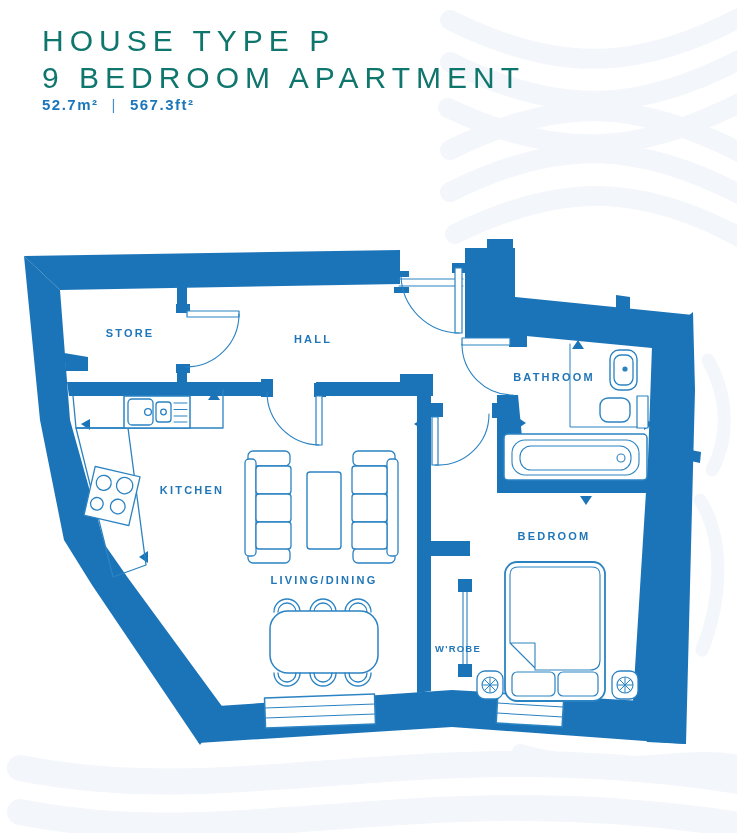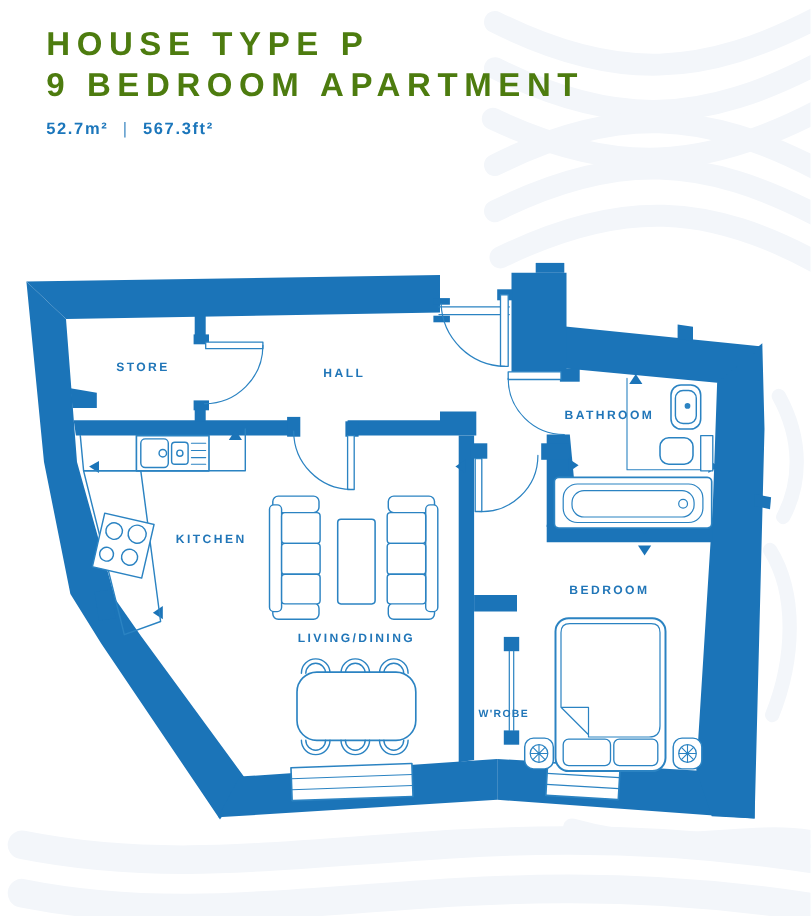--- a/index.html
+++ b/index.html
@@ -1,21 +1,21 @@
 <!DOCTYPE html>
 <html><head>
 <meta charset="utf-8">
 <style>
   html,body{margin:0;padding:0;background:#ffffff;}
   .canvas{position:relative;width:737px;height:833px;background:#ffffff;overflow:hidden;
           font-family:"Liberation Sans",sans-serif;}
   .plan-svg{position:absolute;left:0;top:0;width:737px;height:833px;display:block;}
   header{position:absolute;left:42px;top:22px;z-index:2;}
-  .title{color:#4d7c0f;font-weight:bold;font-size:30px;line-height:37px;letter-spacing:6px;}
-  .area{margin-top:13px;color:#1b76bb;font-weight:bold;font-size:15px;letter-spacing:1.5px;}
+  .title{color:#0f766e;font-weight:normal;font-size:30px;line-height:37px;letter-spacing:6px;}
+  .area{color:#1b76bb;font-weight:bold;font-size:15px;letter-spacing:1.5px;}
   .area .sep{margin:0 13px;font-weight:400;color:#4a90c6;}
   .room-label{font-family:"Liberation Sans",sans-serif;font-weight:700;font-size:11px;
               letter-spacing:2.2px;text-anchor:middle;}
   .room-label-sm{font-family:"Liberation Sans",sans-serif;font-weight:700;font-size:9.5px;
               letter-spacing:1.2px;text-anchor:middle;}
   .thin *{vector-effect:none;}
 </style>
 </head>
 <body>
 

